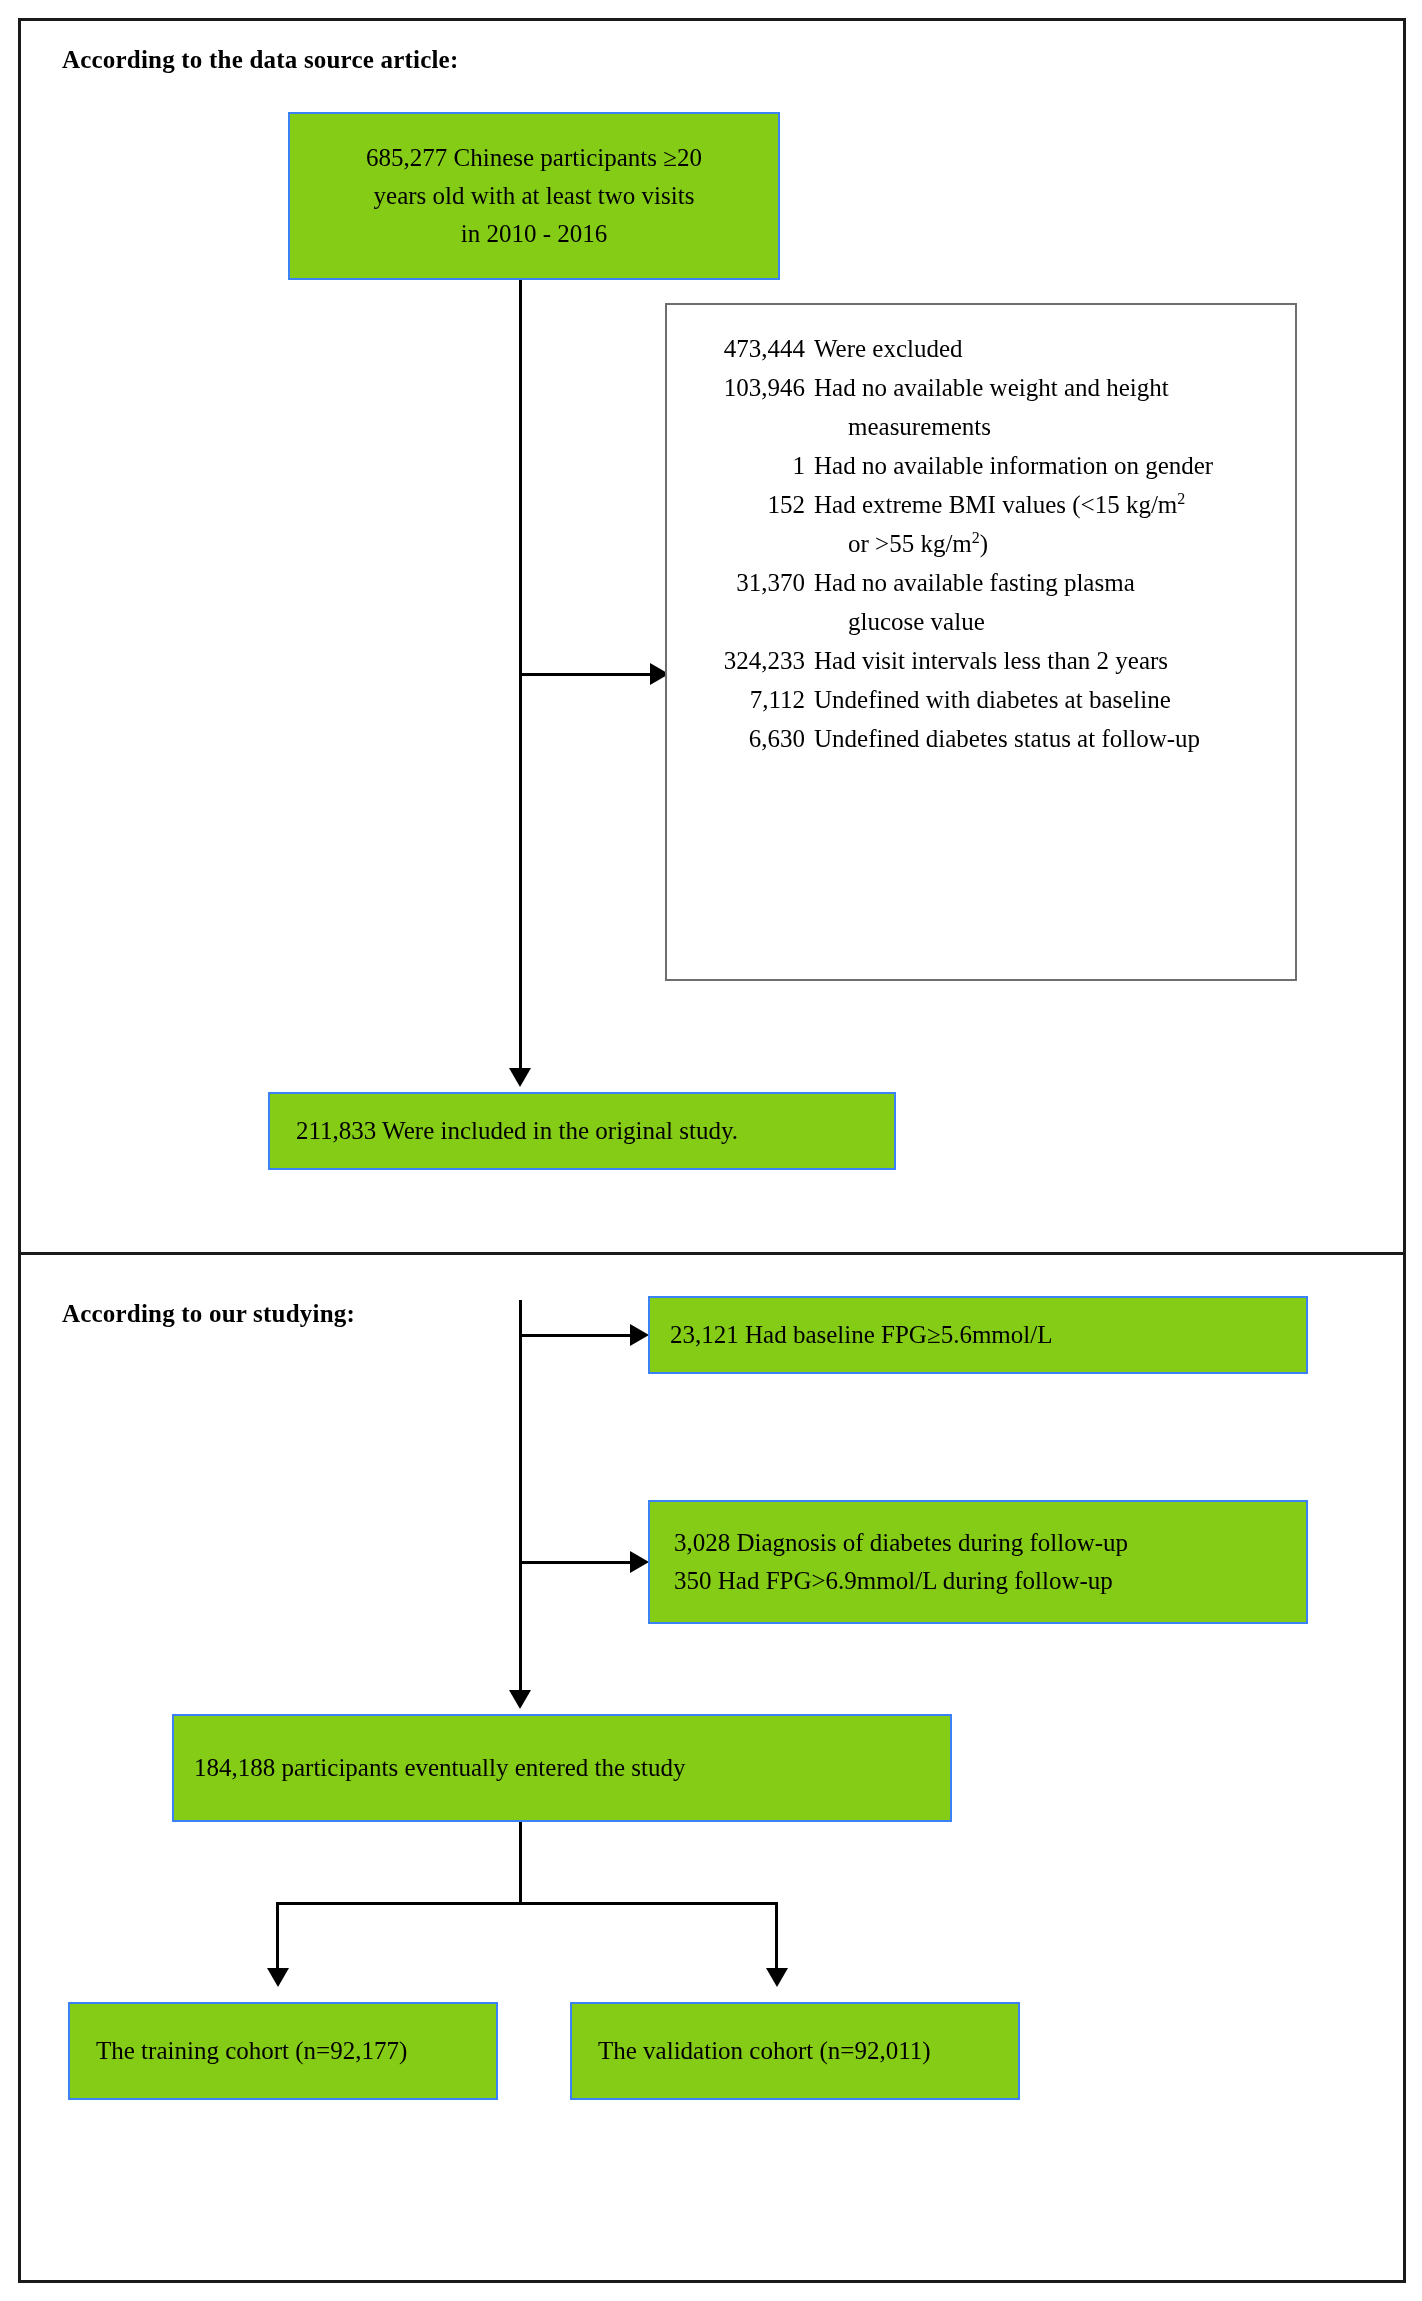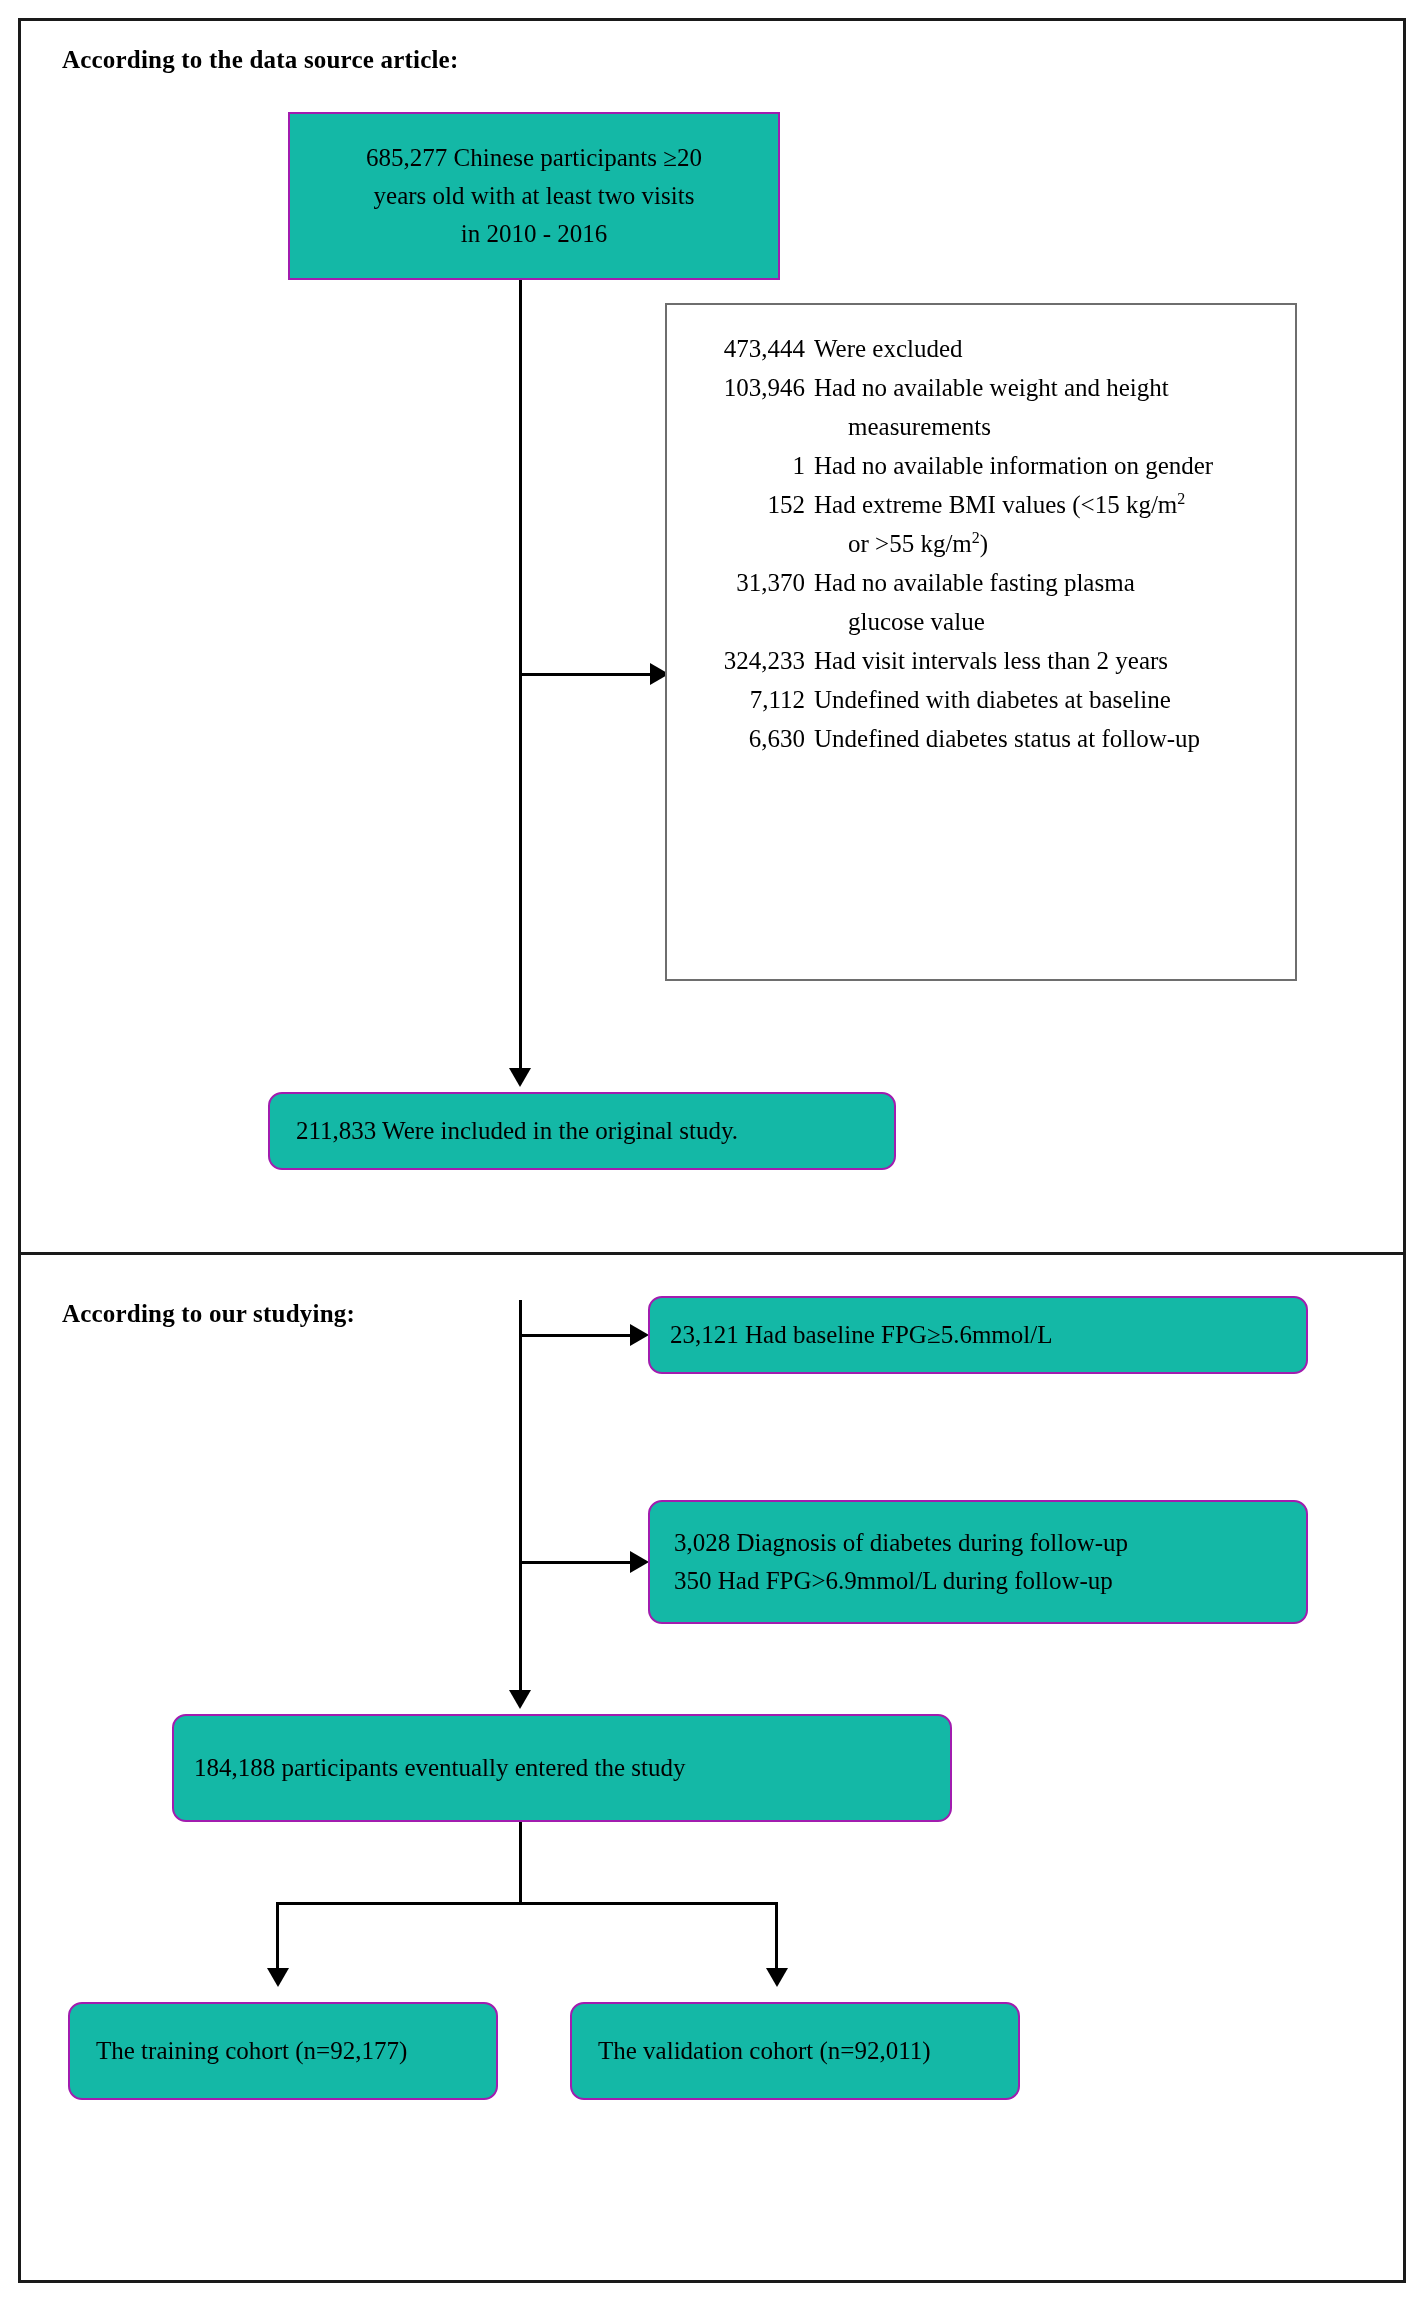--- a/index.html
+++ b/index.html
@@ -36,22 +36,22 @@
     font-weight: bold;
     font-size: 25px;
     letter-spacing: 0.2px;
     white-space: nowrap;
     color: #000;
   }
 
   
   .box {
     position: absolute;
-    border: 2px solid #a21caf;
-    background: #14b8a6;
+    border: 2px solid #3b82f6;
+    background: #84cc16;
     box-sizing: border-box;
   }
   .box-center {
     display: flex;
     flex-direction: column;
     align-items: center;
     justify-content: center;
     text-align: center;
   }
   .box-pad {
@@ -60,21 +60,20 @@
   .box-line {
     font-size: 25px;
     line-height: 1.52;
     white-space: nowrap;
   }
   .box-left-text {
     display: flex;
     flex-direction: column;
     justify-content: center;
     align-items: flex-start;
-    border-radius: 14px;
   }
 
   
   .excl-list {
     position: absolute;
     border: 2px solid #6e6e6e;
     background: #ffffff;
     box-sizing: border-box;
     padding: 24px 14px 24px 10px;
   }

